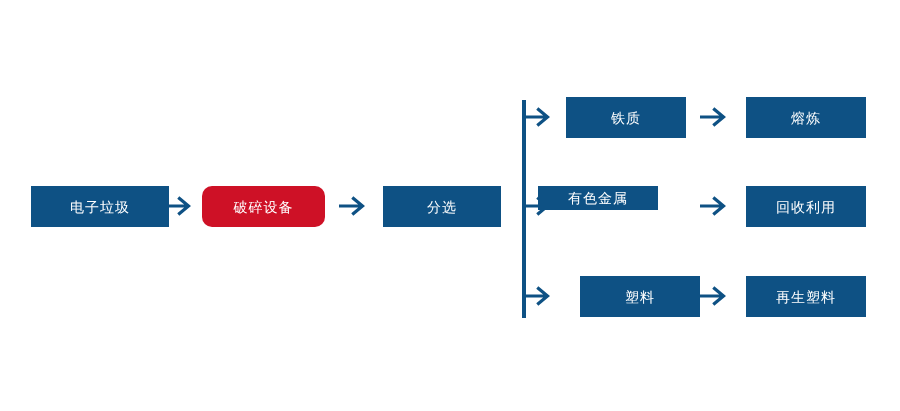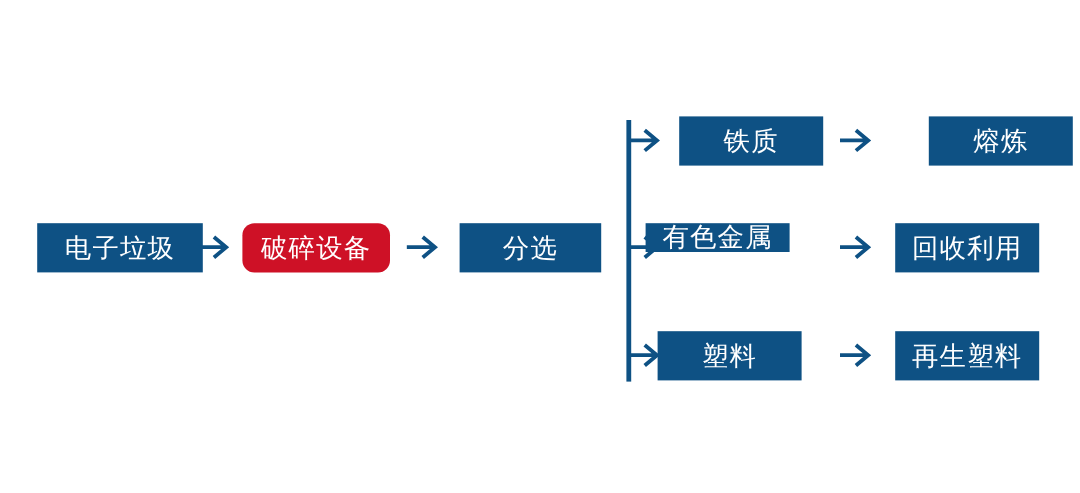--- a/index.html
+++ b/index.html
@@ -17,21 +17,21 @@
     position: relative;
     width: 900px;
     height: 411px;
   }
   .node {
     position: absolute;
     display: flex;
     align-items: center;
     justify-content: center;
     color: #ffffff;
-    font-size: 22px;
+    font-size: 14px;
     line-height: 1;
     letter-spacing: 1px;
     white-space: nowrap;
     font-weight: 400;
     box-sizing: border-box;
   }
   .node.blue   { background: #0E5184; }
   .node.red    { background: #CE1126; border-radius: 10px; }
 
   .arrow {
@@ -47,24 +47,24 @@
   }
 
   
   #node-ewaste    { left: 31px;  top: 186px; width: 138px; height: 41px; }
   #node-crusher   { left: 202px; top: 186px; width: 123px; height: 41px; }
   #node-sorting   { left: 383px; top: 186px; width: 118px; height: 41px; text-align: center; }
 
   
   #node-ferrous   { left: 566px; top: 97px;  width: 120px; height: 41px; }
   #node-nonferrous{ left: 538px; top: 186px; width: 120px; height: 24px; }
-  #node-plastic   { left: 548px; top: 276px; width: 120px; height: 41px; text-align: right; }
+  #node-plastic   { left: 580px; top: 276px; width: 120px; height: 41px; text-align: right; }
 
   
-  #node-smelting  { left: 746px; top: 97px;  width: 120px; height: 41px; margin-left: 28px; }
+  #node-smelting  { left: 746px; top: 97px;  width: 120px; height: 41px; }
   #node-recycling { left: 746px; top: 186px; width: 120px; height: 41px; }
   #node-regen     { left: 746px; top: 276px; width: 120px; height: 41px; }
 
   
   #arrow-ewaste-crusher  { left: 165px; top: 194px; }
   #arrow-crusher-sorting { left: 339px; top: 194px; }
 
   
   #arrow-branch-top    { left: 524px; top: 105px; }
   #arrow-branch-mid    { left: 524px; top: 194px; }

